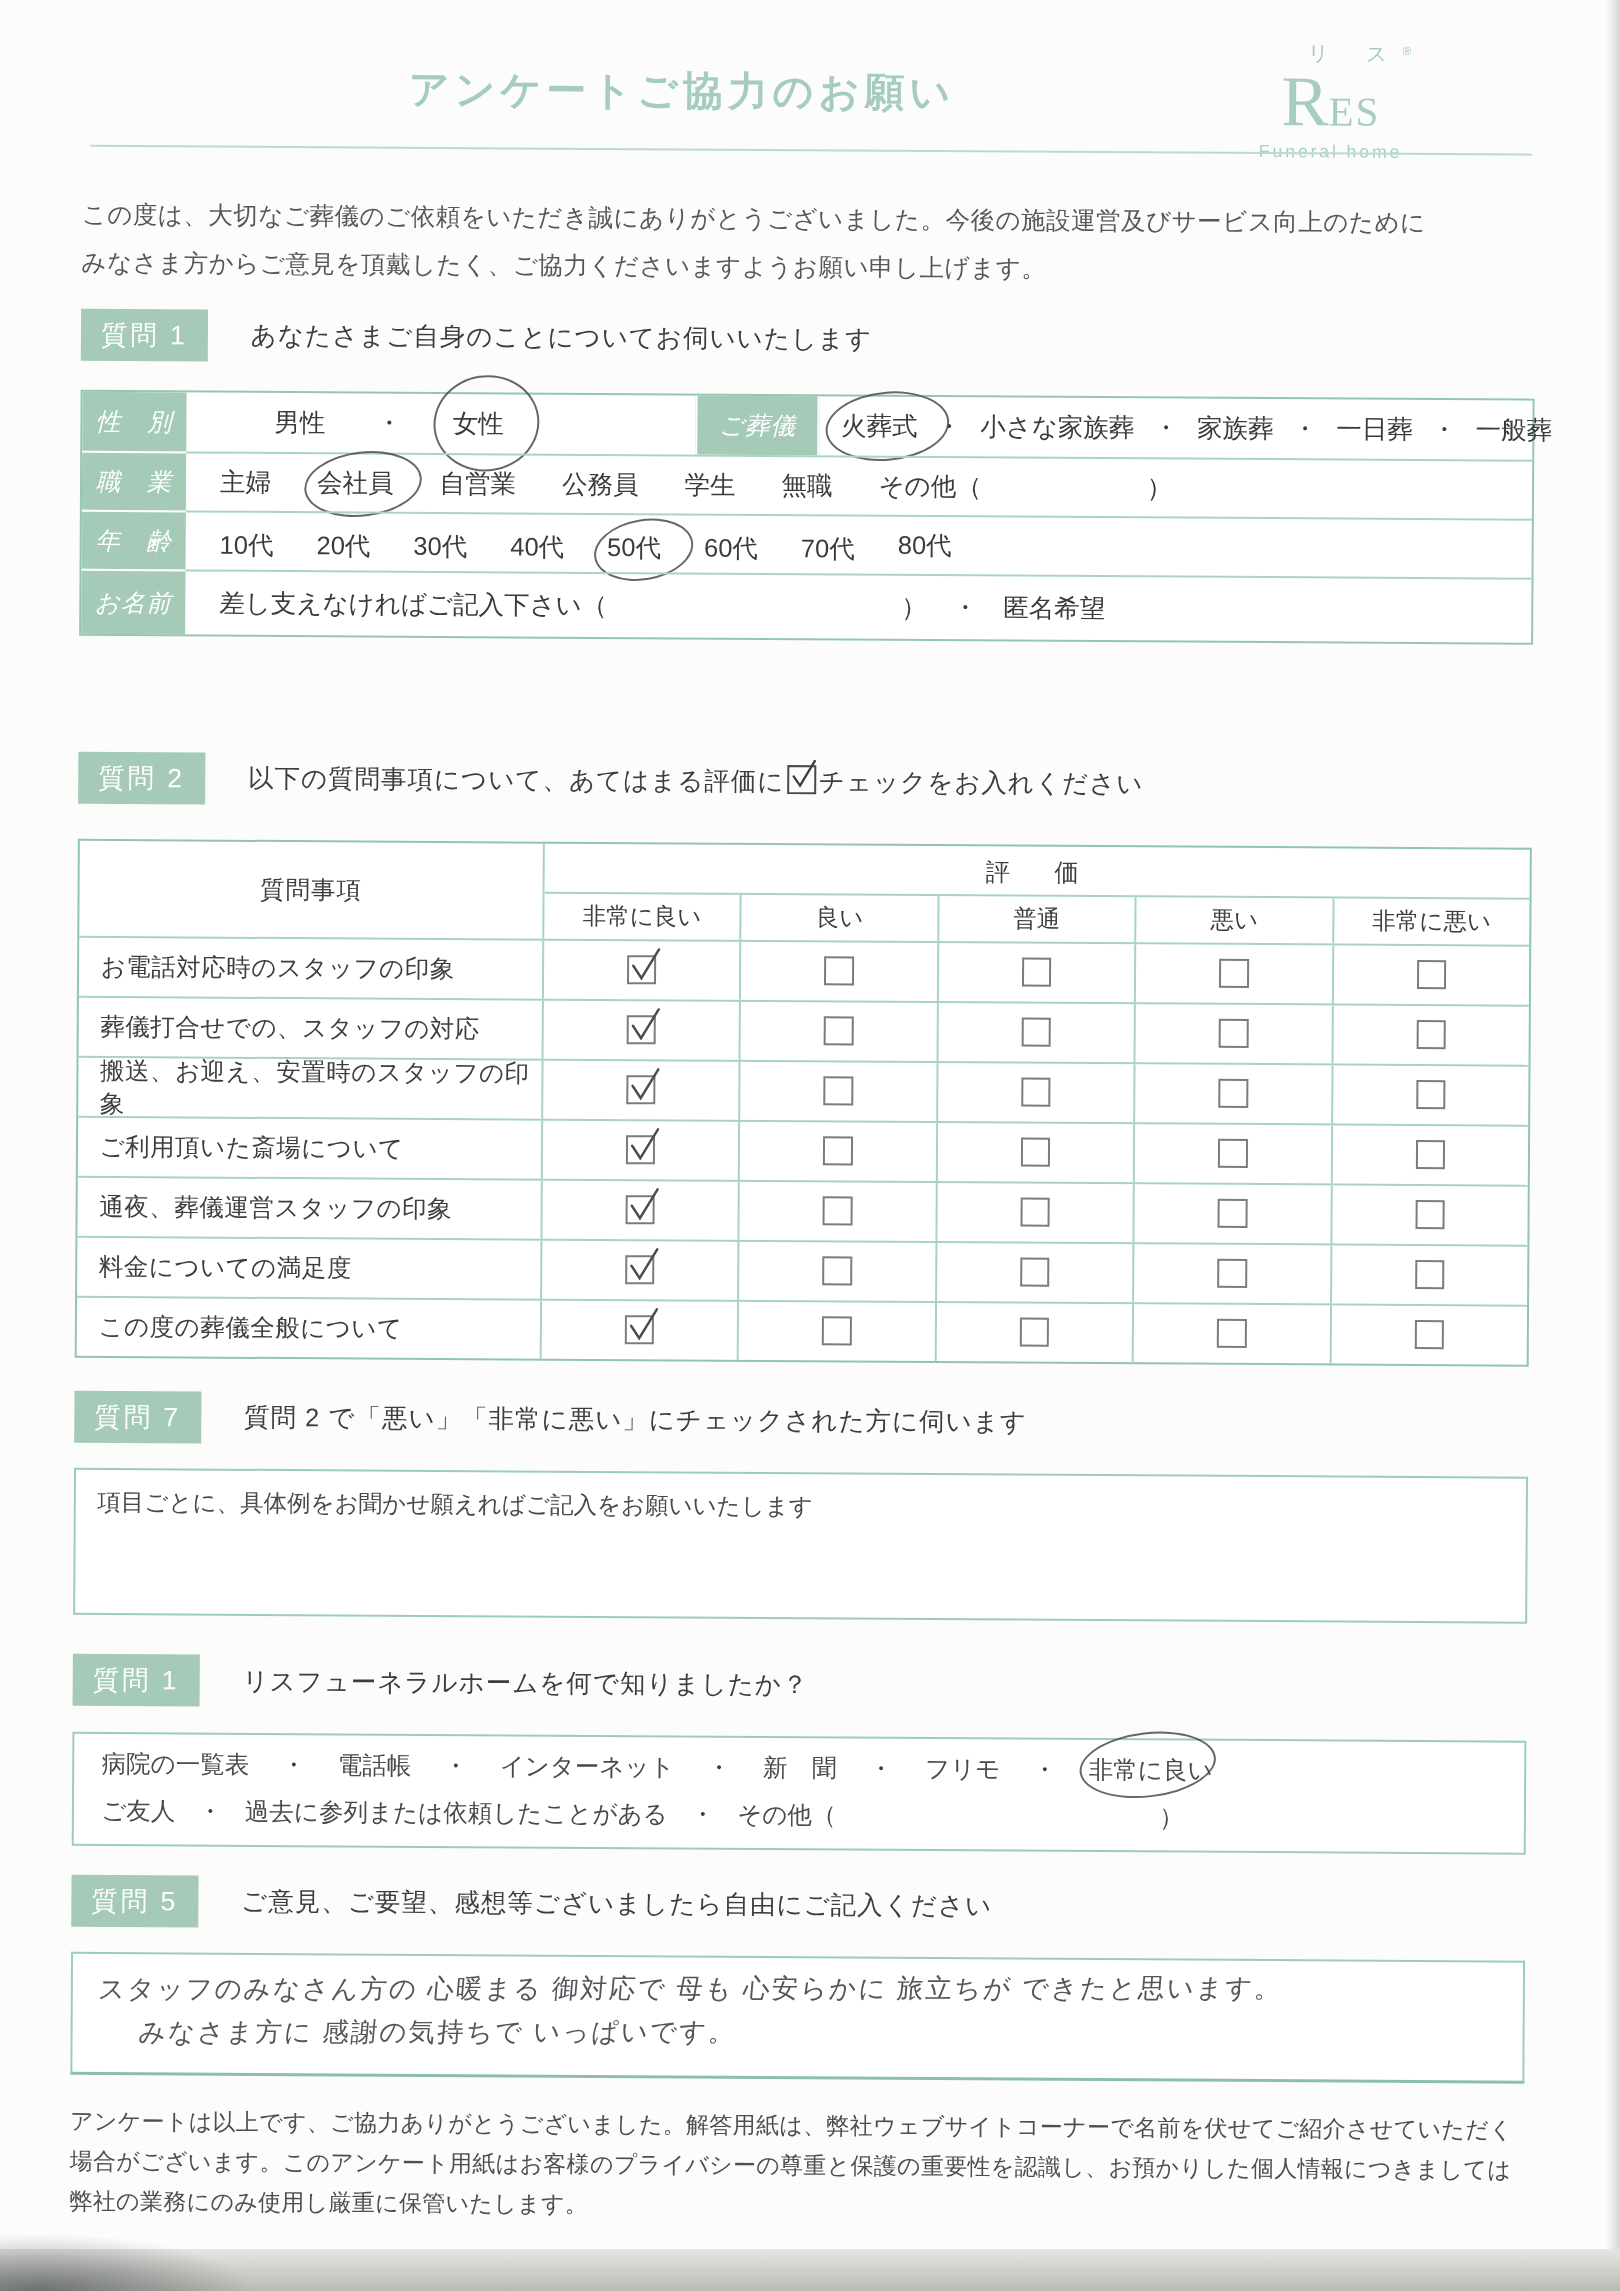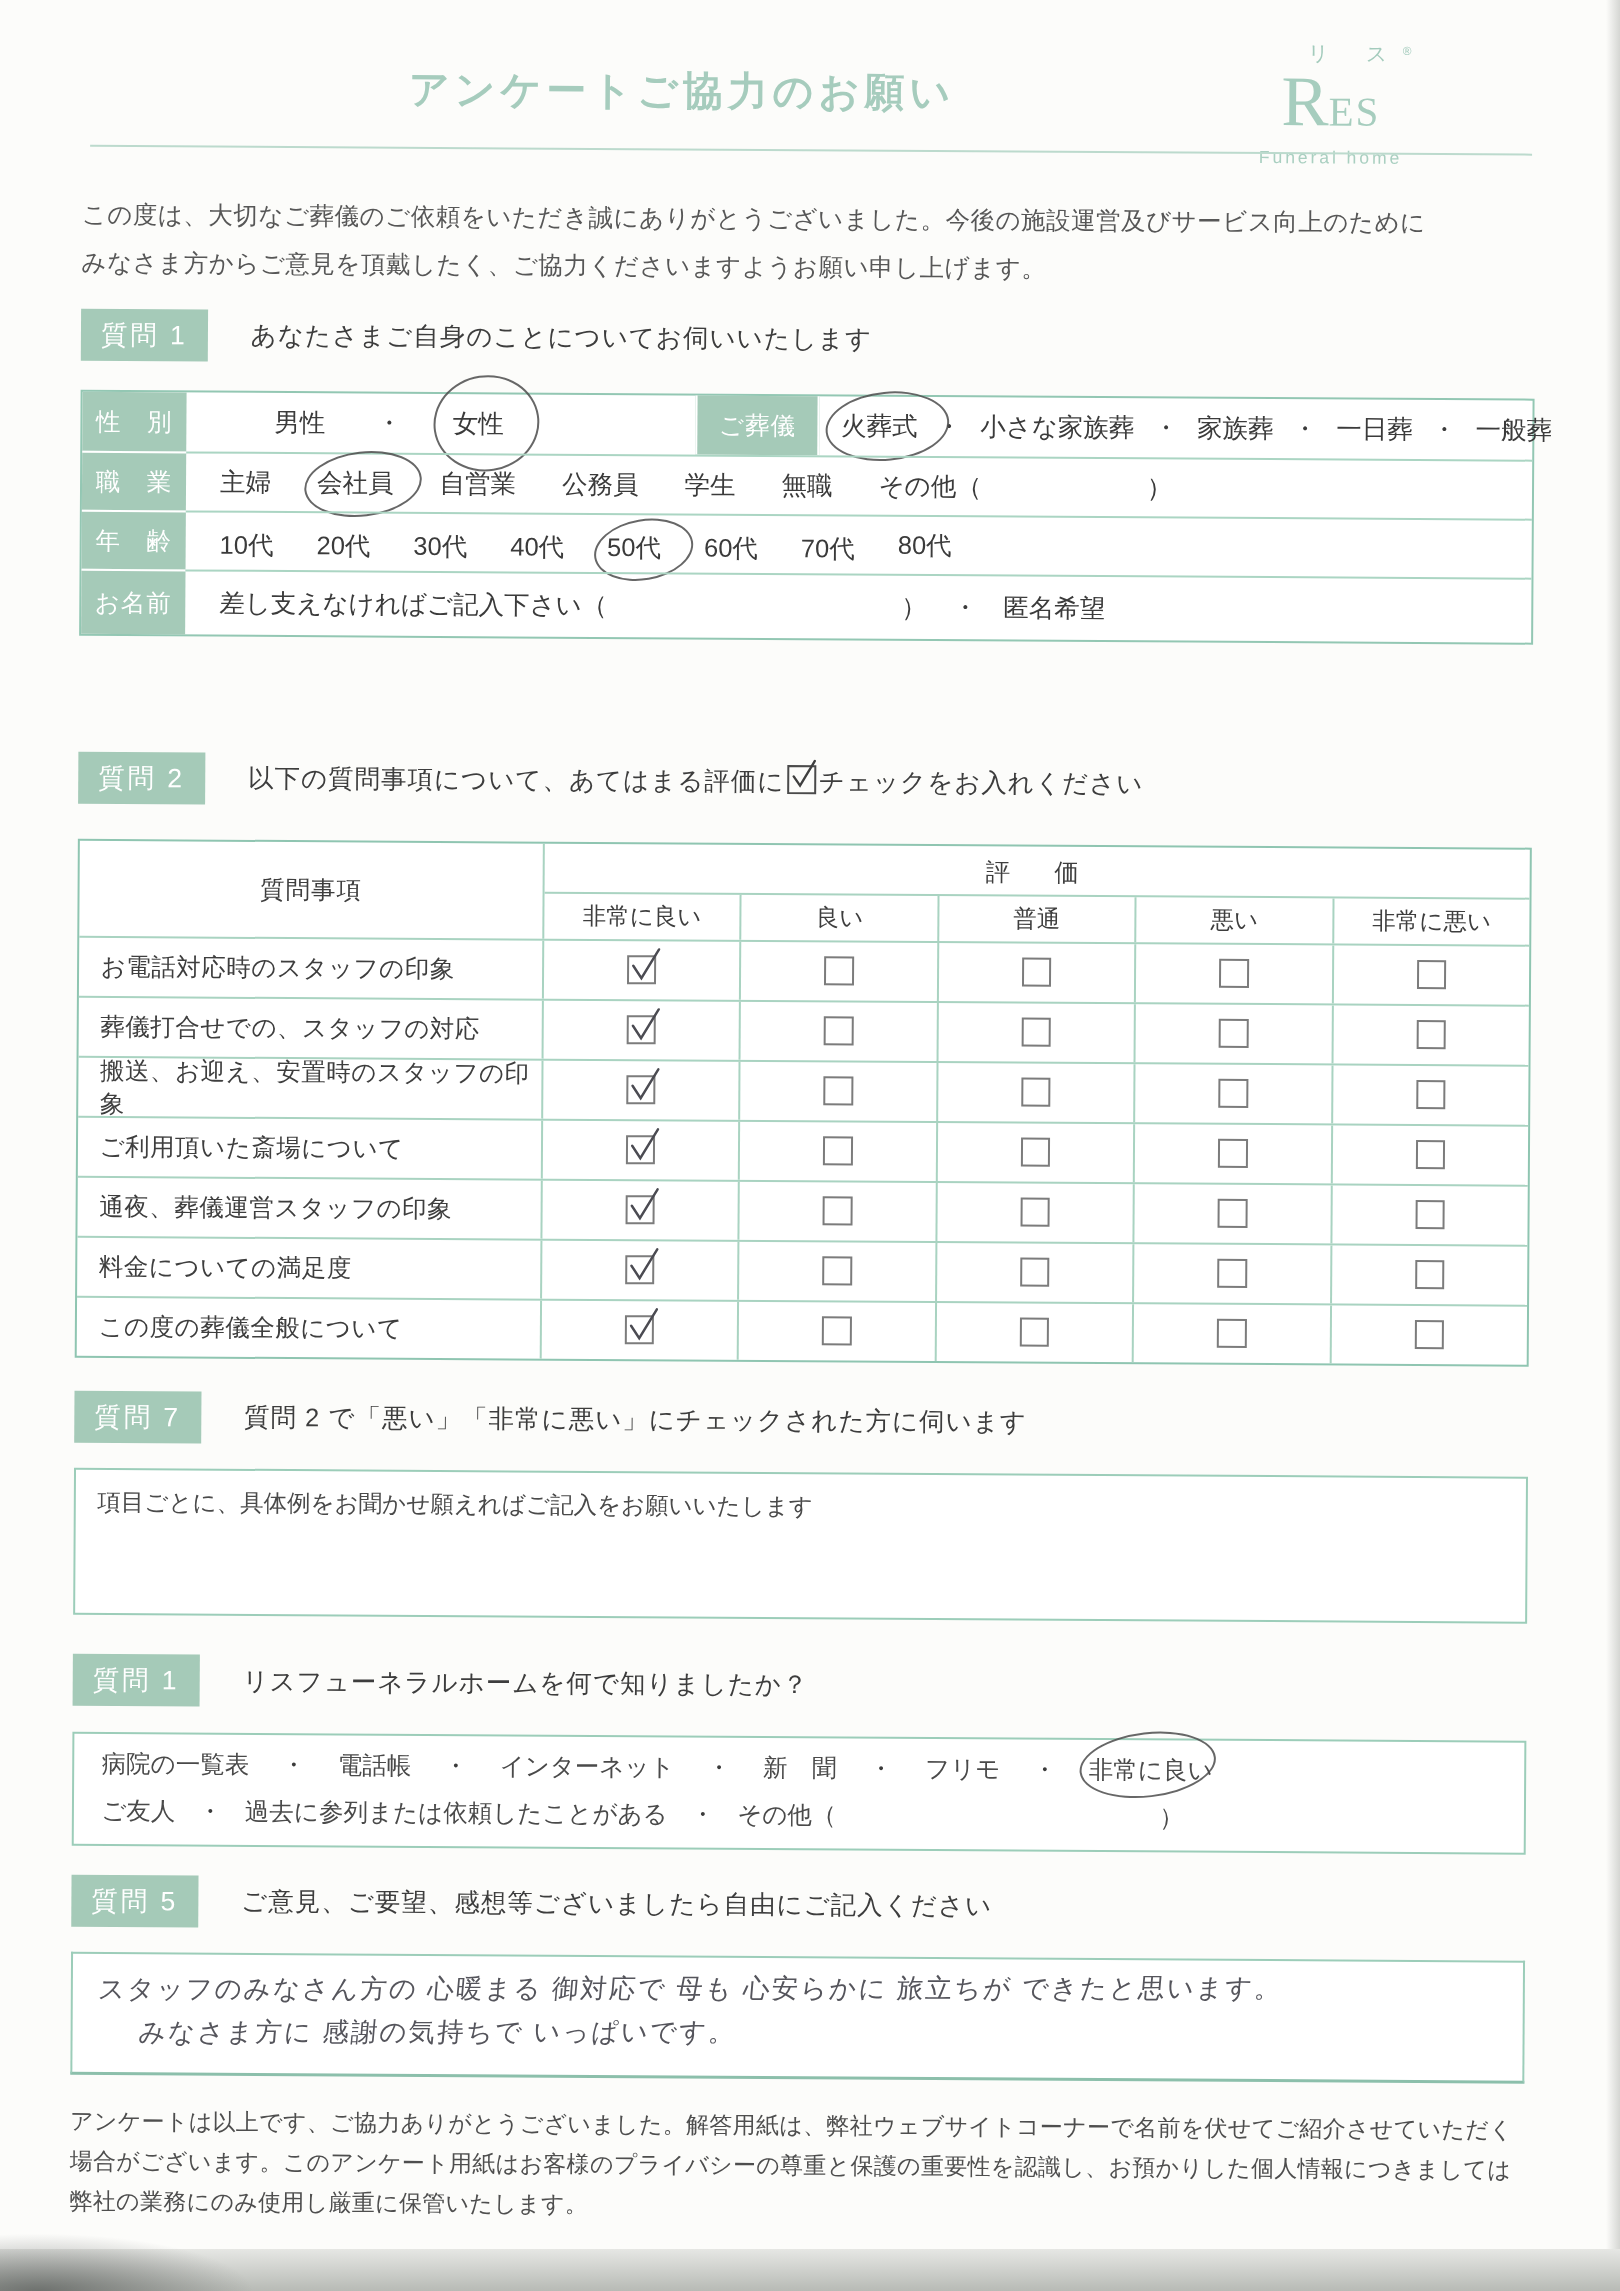--- a/index.html
+++ b/index.html
@@ -26,41 +26,41 @@
     text-align:center;font-size:40px;font-weight:700;letter-spacing:4.9px;
     color:#a6ccbd;
   }
   .title-rule{position:absolute;left:7.8px;right:3.9px;top:146px;height:2px;background:#bcdacd;}
   .logo{position:absolute;right:93px;top:37px;width:225px;text-align:center;color:#acd0c2;line-height:1;}
   .logo-kana{font-size:20.6px;letter-spacing:15.7px;margin-left:57px;margin-bottom:2px;color:#a3cbbc;}
   .logo-reg{font-size:11.8px;letter-spacing:0;vertical-align:5.9px;}
   .logo-res{font-family:"Liberation Serif","DejaVu Serif",serif;color:#a6cdbe;}
   .logo-r{font-size:71px;}
   .logo-es{font-size:41px;letter-spacing:2px;}
-  .logo-sub{font-size:17.6px;letter-spacing:2.9px;margin-top:12px;color:#a9cfc0;}
+  .logo-sub{font-size:17.6px;letter-spacing:2.9px;margin-top:6px;color:#a9cfc0;}
 
   
   .intro{margin-top:43px;font-size:24.5px;line-height:48px;color:#575757;letter-spacing:0.5px;}
 
   
   .q-header{display:flex;align-items:center;}
   .badge{
     background:#a5cab8;color:#ffffff;font-size:26.5px;letter-spacing:2.9px;
     height:52px;line-height:52px;padding:0 20px;flex:0 0 auto;
   }
   .q-title{margin-left:43px;font-size:25.5px;color:#3d3d3d;letter-spacing:1px;}
 
   
   .q1-table{margin-top:29px;border:2px solid #93c7b3;background:#fff;}
   .q1-row{display:flex;min-height:59px;}
   .q1-row:not(:first-child) > div{border-top:2px solid #abd5c3;}
   .q1-row:not(:first-child) > .q1-label{border-top:2px solid #ffffff;}
   .q1-label{
     flex:0 0 104px;background:#a5cab8;color:#fff;font-size:24.5px;
-    display:flex;align-items:center;justify-content:center;letter-spacing:1px;
+    display:flex;align-items:center;justify-content:center;letter-spacing:1px;font-style:italic;
   }
   .q1-label.mid{flex:0 0 120px;border-left:2.9px solid #fff;border-right:2.9px solid #fff;}
   .q1-cell{display:flex;align-items:center;font-size:25.5px;color:#3b3b3b;position:relative;}
   .cell-gender{flex:0 0 421px;padding-left:88px;}
   .cell-funeral{flex:1;padding-left:21.6px;}
   .cell-wide{flex:1;padding-left:34px;}
   .opt{position:relative;display:inline-block;white-space:nowrap;}
   .dot{color:#3b3b3b;}
   .dot.g{margin:0 51px;}
   .dot.f{margin:0 18.6px;}

